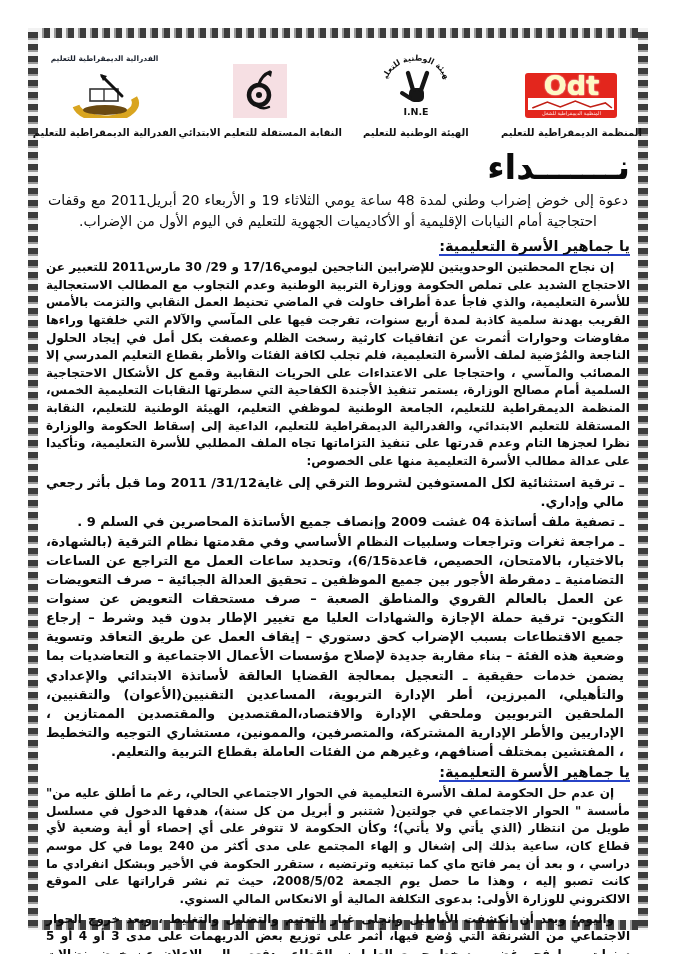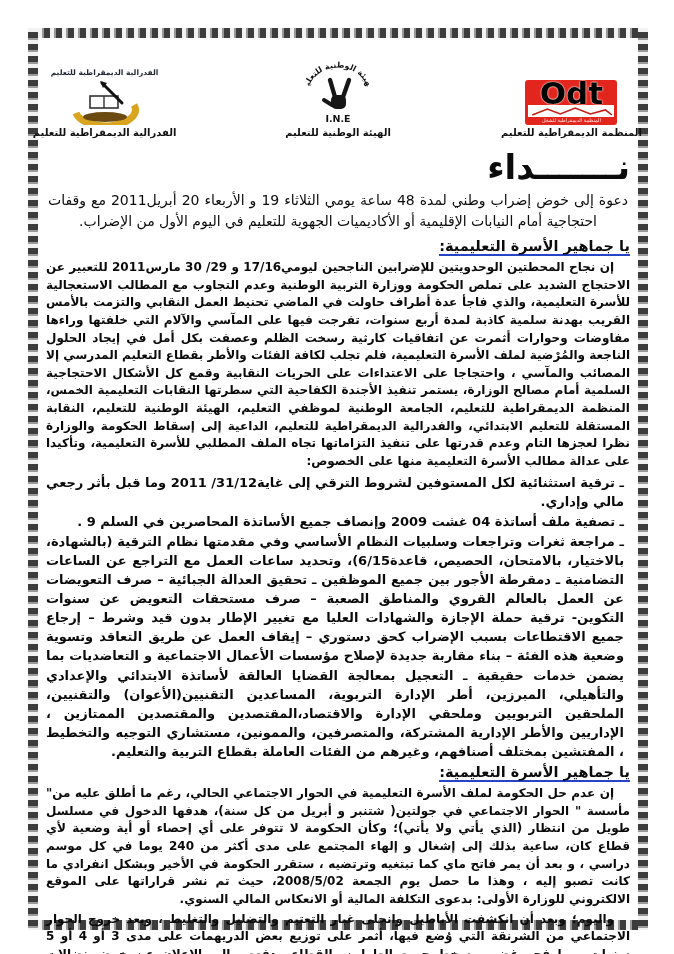--- a/index.html
+++ b/index.html
@@ -9,24 +9,24 @@
   .edge{position:absolute;background:#fff;}
   .edge.h{left:0;right:0;height:10px;
     background-image:repeating-linear-gradient(90deg,#f2f2f2 0 2px,#9a9a9a 2px 4px,#3c3c3c 4px 10px,#f2f2f2 10px 12px);}
   .edge.v{top:0;bottom:0;width:10px;
     background-image:repeating-linear-gradient(0deg,#f2f2f2 0 2px,#9a9a9a 2px 4px,#3c3c3c 4px 10px,#f2f2f2 10px 12px);}
   .edge.top{top:0}.edge.bottom{bottom:0}.edge.left{left:0}.edge.right{right:0}
   .content{position:absolute;inset:10px;padding:4px 8px 2px 8px;direction:rtl;}
 
   
   .logos{display:flex;direction:rtl;justify-content:space-between;align-items:flex-end;height:96px;padding:0 2px;}
-  .logo-cell{display:flex;flex-direction:column;align-items:center;justify-content:flex-end;gap:2px;width:19.5%;}
+  .logo-cell{display:flex;flex-direction:column;align-items:center;justify-content:flex-end;gap:9px;width:19.5%;}
   .logo-label{font-size:10px;font-weight:bold;white-space:nowrap;color:#111;}
   .odt-box{width:86px;background:#e3261d;border-radius:3px;padding:1px 3px 2px 3px;text-align:center;}
-  .odt-word{font-size:31px;line-height:24px;font-weight:bold;color:#000000;
+  .odt-word{font-size:27px;line-height:24px;font-weight:bold;color:#fef9c3;
             text-shadow:0 0 2px #ffffff,0 0 1px #ffffff;font-family:"DejaVu Sans",sans-serif;}
   .odt-strip{background:#fff;height:12px;display:block;width:100%;}
   .odt-sub{font-size:5px;line-height:6px;color:#ffe9e7;white-space:nowrap;overflow:hidden;}
   .sape-box{width:54px;height:54px;background:#f6dfe3;display:flex;align-items:center;justify-content:center;}
   .fdt-top{font-size:7.5px;font-weight:bold;color:#1d2430;white-space:nowrap;}
 
   
   .title{font-size:34px;font-weight:bold;line-height:38px;margin:10px 0 4px 0;}
   .intro{font-size:14px;font-weight:normal;text-align:justify;text-align-last:center;line-height:1.5;margin:0 2px 4px 2px;}
   .sec-head{display:inline-block;font-size:14.5px;font-weight:bold;border-bottom:2.5px solid #2743c7;
@@ -69,20 +69,32 @@
           </text>
           <rect x="34" y="34" width="15" height="14" rx="5" fill="#161616"></rect>
           <path d="M38 36 L33 19" stroke="#161616" stroke-width="4.4" stroke-linecap="round" fill="none"></path>
           <path d="M46 36 L52 19" stroke="#161616" stroke-width="4.4" stroke-linecap="round" fill="none"></path>
           <path d="M35 44 L27 39" stroke="#161616" stroke-width="4" stroke-linecap="round" fill="none"></path>
           <text x="41" y="61" text-anchor="middle" font-size="9.5" font-weight="bold" fill="#111">I.N.E</text>
         </svg>
         <div class="logo-label">الهيئة الوطنية للتعليم</div>
       </div>
 
+      <div class="logo-cell">
+        <div class="sape-box">
+          <svg width="46" height="46" viewBox="0 0 46 46">
+            <circle cx="22" cy="27" r="10" fill="none" stroke="#141414" stroke-width="4.5"></circle>
+            <circle cx="22" cy="27" r="3" fill="#141414"></circle>
+            <path d="M22 16 q 3 -9 11 -12" fill="none" stroke="#141414" stroke-width="3" stroke-linecap="round"></path>
+            <path d="M30 6 l 5 -3 l -1 6 z" fill="#141414"></path>
+            <path d="M20 38 q 6 4 12 1" fill="none" stroke="#141414" stroke-width="2.4" stroke-linecap="round"></path>
+          </svg>
+        </div>
+        <div class="logo-label">النقابة المستقلة للتعليم الابتدائي</div>
+      </div>
 
       <div class="logo-cell">
         <div class="fdt-top">الفدرالية الديمقراطية للتعليم</div>
         <svg width="86" height="46" viewBox="0 0 86 46">
           <path d="M14 34 a 30 16 0 1 0 58 -8" fill="none" stroke="#d9a520" stroke-width="7"></path>
           <rect x="28" y="17" width="28" height="12" fill="#ffffff" stroke="#333" stroke-width="1.6"></rect>
           <path d="M42 17 v12" stroke="#333" stroke-width="1.4"></path>
           <path d="M40 4 L60 24" stroke="#111" stroke-width="3" stroke-linecap="round"></path>
           <path d="M38 2 l 7 2 l -4 5 z" fill="#111"></path>
           <ellipse cx="43" cy="38" rx="22" ry="5" fill="#6b4a12"></ellipse>

